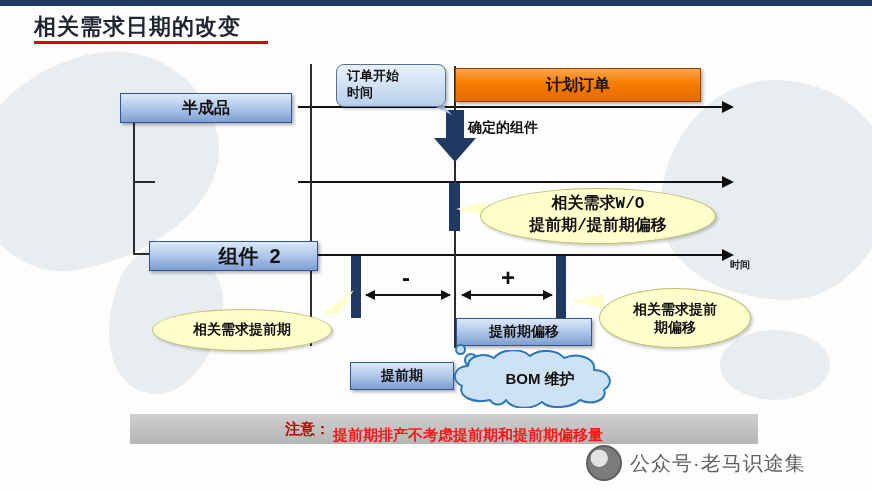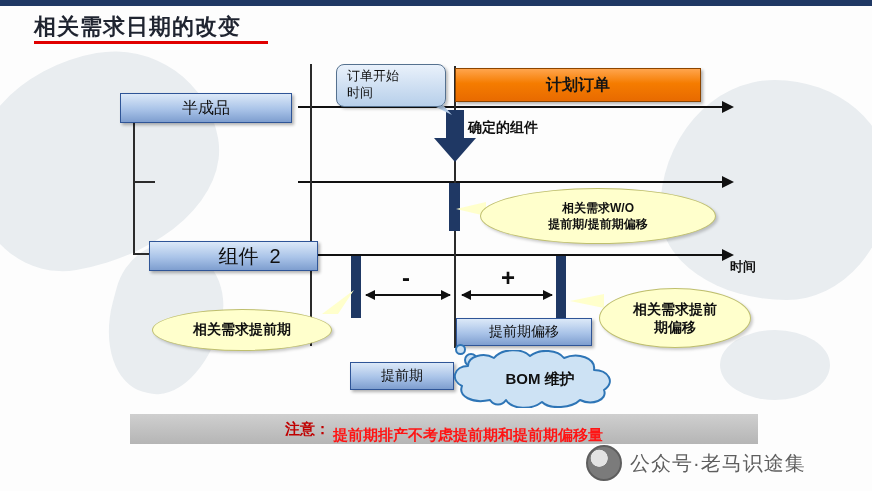--- a/index.html
+++ b/index.html
@@ -15,37 +15,37 @@
 
   .topbar{position:absolute;left:0;top:0;width:872px;height:6px;background:#203864;z-index:3;}
   .title{position:absolute;left:34px;top:12px;font-size:22px;font-weight:700;color:#1F2430;letter-spacing:1px;z-index:3;margin:0;}
   .title-underline{position:absolute;left:34px;top:41px;width:234px;height:3px;background:#E00000;z-index:3;}
 
   
   .line{position:absolute;background:#2B2B2B;z-index:1;}
   .tl{position:absolute;height:2px;background:#111;z-index:1;}
   .tl::after{content:"";position:absolute;right:-12px;top:-5px;width:0;height:0;
     border-left:12px solid #111;border-top:6px solid transparent;border-bottom:6px solid transparent;}
-  .time-label{position:absolute;left:730px;top:258px;font-size:13px;font-weight:700;color:#111;z-index:2;}
+  .time-label{position:absolute;left:730px;top:258px;font-size:10px;font-weight:700;color:#111;z-index:2;}
 
   
   .blue-box{position:absolute;display:flex;align-items:center;justify-content:center;
     background:linear-gradient(180deg,#DCE9F8 0%,#A9C3E8 55%,#7E9ECF 100%);
     border:1px solid #2F5597;box-shadow:2px 2px 3px rgba(0,0,0,.3);
-    font-weight:400;color:#101010;z-index:3;white-space:pre;}
+    font-weight:700;color:#101010;z-index:3;white-space:pre;}
   .box-semi{left:120px;top:93px;width:170px;height:28px;font-size:16px;}
   .box-c1{left:155px;top:168px;width:135px;height:28px;font-size:16px;}
   .box-c2{left:149px;top:241px;width:135px;height:28px;font-size:20px;padding-left:32px;}
   .box-leadtime{left:350px;top:318px;width:102px;height:26px;font-size:14px;margin-top:44px;}
   .box-offset{left:456px;top:318px;width:134px;height:26px;font-size:14px;}
 
   
   .callout{position:absolute;left:336px;top:64px;width:98px;height:38px;z-index:4;
     background:linear-gradient(180deg,#E9F1FB,#B7CFEA);border:1px solid #55718F;border-radius:8px;
-    font-size:13px;font-weight:400;color:#101010;padding:3px 0 0 10px;line-height:1.3;box-shadow:2px 2px 3px rgba(0,0,0,.25);}
+    font-size:13px;font-weight:700;color:#101010;padding:3px 0 0 10px;line-height:1.3;box-shadow:2px 2px 3px rgba(0,0,0,.25);}
   .callout span{display:inline-block;width:56px;}
   .callout-tail{position:absolute;left:420px;top:99px;width:32px;height:16px;background:#B7CFEA;
     clip-path:polygon(0 0,55% 0,100% 100%);z-index:3;}
   .orange-box{position:absolute;left:455px;top:68px;width:244px;height:32px;z-index:3;
     background:linear-gradient(180deg,#FFA54D 0%,#F57C00 45%,#E86A00 100%);border:1px solid #8C4500;
     display:flex;align-items:center;justify-content:center;font-size:16px;font-weight:700;color:#151515;
     box-shadow:2px 2px 3px rgba(0,0,0,.3);}
 
   
   .arrow-shaft{position:absolute;left:446px;top:110px;width:18px;height:28px;background:#1F3864;z-index:2;}
@@ -68,21 +68,21 @@
   .measure-left{left:366px;top:294px;width:84px;}
   .measure-right{left:462px;top:294px;width:90px;}
   .sign{position:absolute;width:22px;text-align:center;font-size:24px;font-weight:700;color:#101010;z-index:3;}
   .sign-minus{left:395px;top:264px;}
   .sign-plus{left:497px;top:264px;}
 
   
   .yellow{position:absolute;background:#FFFFCC;border:1px solid #BFBF6E;border-radius:50%;z-index:4;
     display:flex;flex-direction:column;align-items:center;justify-content:center;
     font-weight:700;color:#101010;box-shadow:2px 2px 3px rgba(0,0,0,.2);text-align:center;}
-  .ellipse-wo{left:480px;top:188px;width:234px;height:54px;font-size:12px;line-height:1.35;}
+  .ellipse-wo{left:480px;top:188px;width:234px;height:54px;font-size:16px;line-height:1.35;font-family:Liberation Mono, monospace;}
   .ellipse-left{left:152px;top:309px;width:178px;height:40px;font-size:14px;}
   .ellipse-right{left:599px;top:288px;width:150px;height:58px;font-size:14px;line-height:1.3;}
   .ellipse-right .wrap{width:90px;}
   .ytail{position:absolute;background:#FFFFCC;z-index:3;}
   .tail-wo{left:456px;top:202px;width:30px;height:14px;clip-path:polygon(0 50%,100% 0,100% 100%);}
   .tail-left{left:322px;top:290px;width:32px;height:24px;clip-path:polygon(0 100%,100% 0,50% 100%);}
   .tail-right{left:570px;top:294px;width:34px;height:14px;clip-path:polygon(0 50%,100% 0,100% 100%);}
 
   
   .cloud-svg{position:absolute;left:450px;top:350px;z-index:4;}

